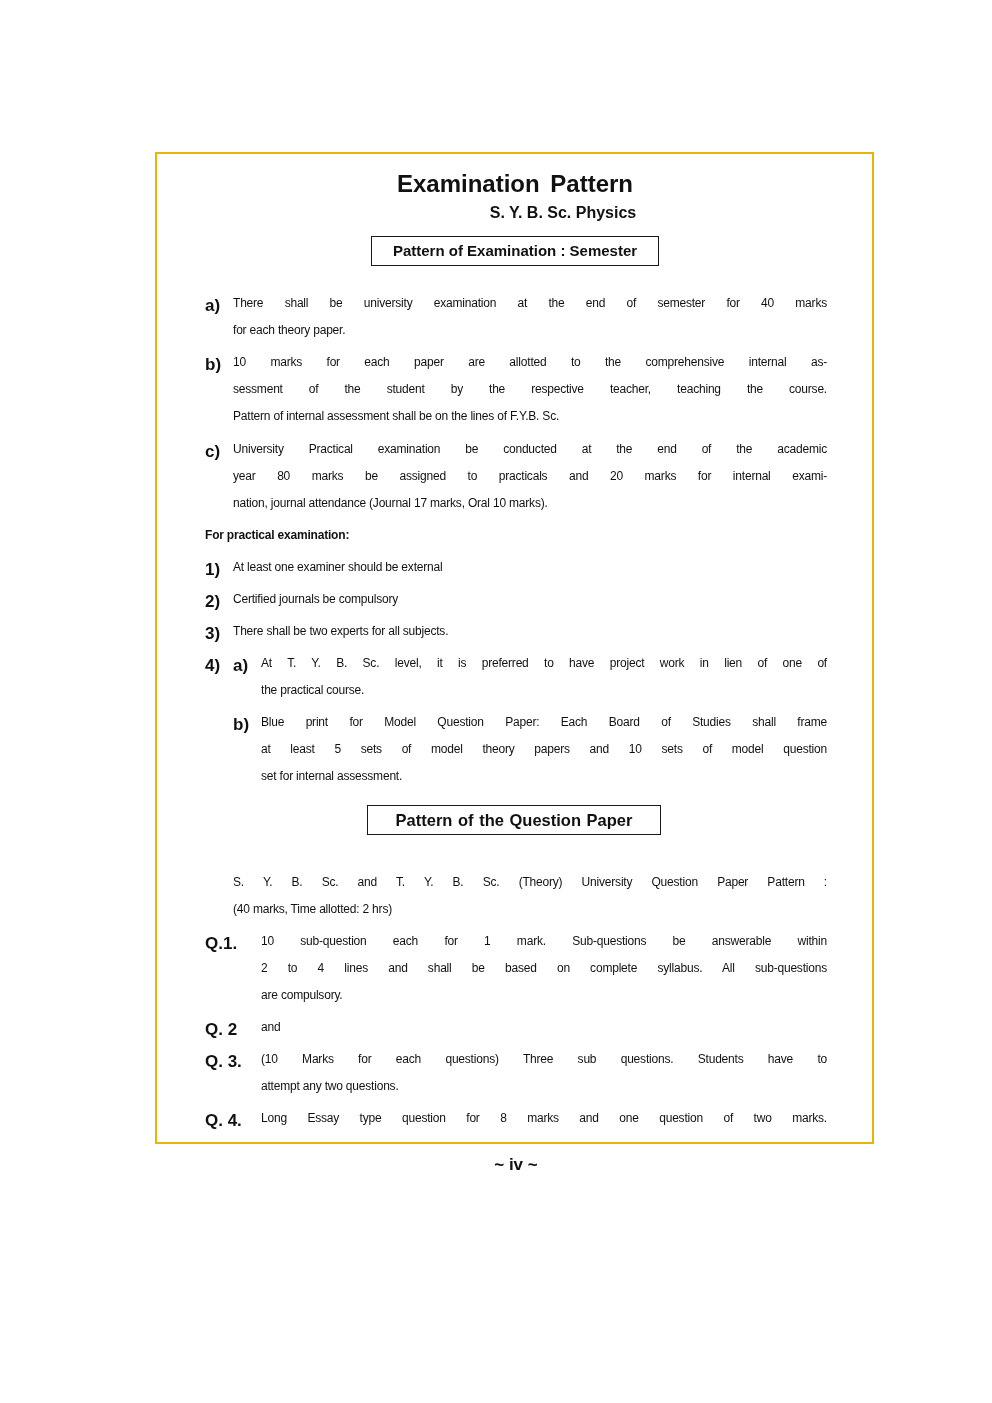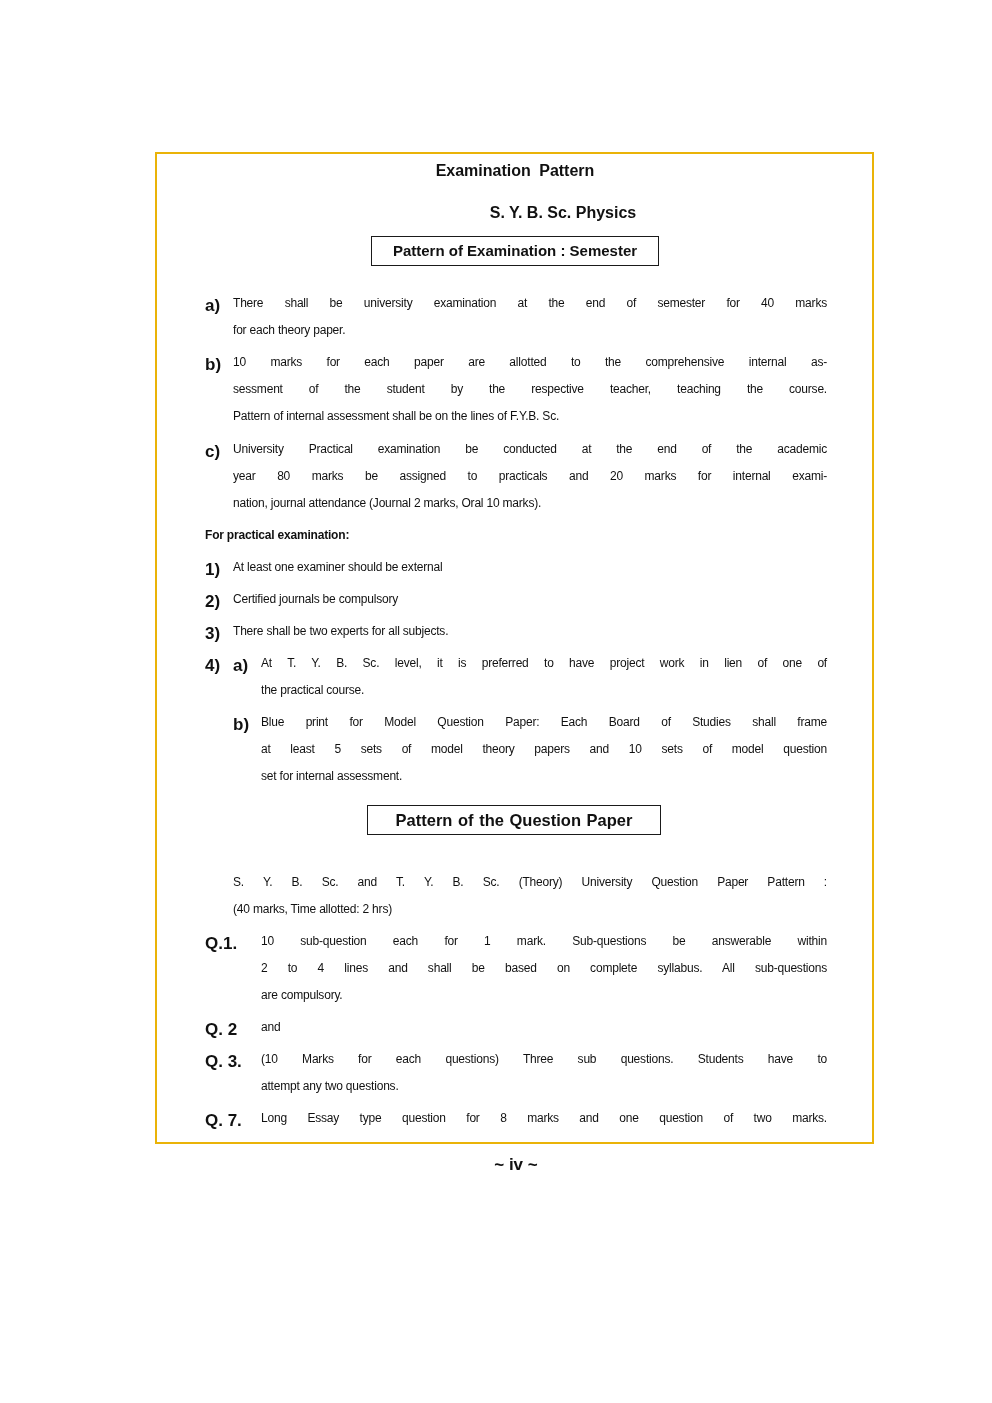--- a/index.html
+++ b/index.html
@@ -1,19 +1,19 @@
 <!DOCTYPE html>
 <html><head>
 <meta charset="utf-8">
 <style>
   html, body { margin: 0; padding: 0; background: #ffffff; }
   body { width: 992px; height: 1403px; position: relative; font-family: "Liberation Sans", sans-serif; color: #111; }
   .frame { position: absolute; left: 155px; top: 152px; width: 715px; height: 988px; border: 2px solid #eab308; box-sizing: content-box; }
   .abs { position: absolute; white-space: nowrap; }
-  .title { font-size: 16px; font-weight: bold; left: 0; width: 720px; text-align: center; top: 162px; word-spacing: 4px; }
+  .title { font-size: 24px; font-weight: bold; left: 0; width: 720px; text-align: center; top: 170px; word-spacing: 4px; }
   .subtitle { font-size: 16px; font-weight: bold; left: 0; width: 720px; text-align: center; top: 204px; margin-left: 48px; }
   .boxed { position: absolute; border: 1.5px solid #1a1a1a; font-weight: bold; text-align: center; box-sizing: border-box; }
   .box1 { left: 214px; top: 82px; width: 288px; height: 30px; font-size: 15px; line-height: 27px; }
   .box2 { left: 210px; top: 651px; width: 294px; height: 30px; font-size: 16.5px; line-height: 28px; word-spacing: 1px; }
   .line { position: absolute; font-size: 12px; white-space: nowrap; letter-spacing: -0.2px; }
   .lbl { position: absolute; font-size: 17px; font-weight: bold; }
   .bold { font-weight: bold; }
   .footer { position: absolute; top: 1155px; left: 0; width: 1032px; text-align: center; font-size: 17px; font-weight: bold; }
   .justify { text-align: justify; text-align-last: justify; }
 </style>
@@ -34,21 +34,21 @@
   <div>
     <span class="lbl" style="left:48px;top:201px;">b)</span>
     <span class="line justify" style="left:76px;top:201px;width:594px;">10 marks for each paper are allotted to the comprehensive internal  as-</span>
     <span class="line justify" style="left:76px;top:228px;width:594px;">sessment of the student by the respective teacher, teaching the course.</span>
     <span class="line" style="left:76px;top:255px;">Pattern of internal assessment shall be on the lines of F.Y.B. Sc.</span>
   </div>
   <div>
     <span class="lbl" style="left:48px;top:288px;">c)</span>
     <span class="line justify" style="left:76px;top:288px;width:594px;">University Practical examination be conducted at the end of the academic</span>
     <span class="line justify" style="left:76px;top:315px;width:594px;">year 80 marks be assigned to practicals and 20 marks for internal exami-</span>
-    <span class="line" style="left:76px;top:342px;">nation, journal attendance (Journal 2 marks, Oral 10 marks).</span>
+    <span class="line" style="left:76px;top:342px;">nation, journal attendance (Journal 17 marks, Oral 10 marks).</span>
   </div>
 
   <span class="line bold" style="left:48px;top:374px;">For practical examination:</span>
 
   <div>
     <span class="lbl" style="left:48px;top:406px;">1)</span>
     <span class="line" style="left:76px;top:406px;">At least one examiner should be external</span>
   </div>
   <div>
     <span class="lbl" style="left:48px;top:438px;">2)</span>
@@ -83,18 +83,18 @@
   <div>
     <span class="lbl" style="left:48px;top:866px;">Q. 2</span>
     <span class="line" style="left:104px;top:866px;">and</span>
   </div>
   <div>
     <span class="lbl" style="left:48px;top:898px;">Q. 3.</span>
     <span class="line justify" style="left:104px;top:898px;width:566px;">(10 Marks for each questions) Three sub questions. Students have to</span>
     <span class="line" style="left:104px;top:925px;">attempt any two questions.</span>
   </div>
   <div>
-    <span class="lbl" style="left:48px;top:957px;">Q. 7.</span>
+    <span class="lbl" style="left:48px;top:957px;">Q. 4.</span>
     <span class="line justify" style="left:104px;top:957px;width:566px;">Long Essay type question for 8 marks and one question of two marks.</span>
   </div>
 </div>
 
 <div class="footer">~ iv ~</div>
 
 </body></html>

